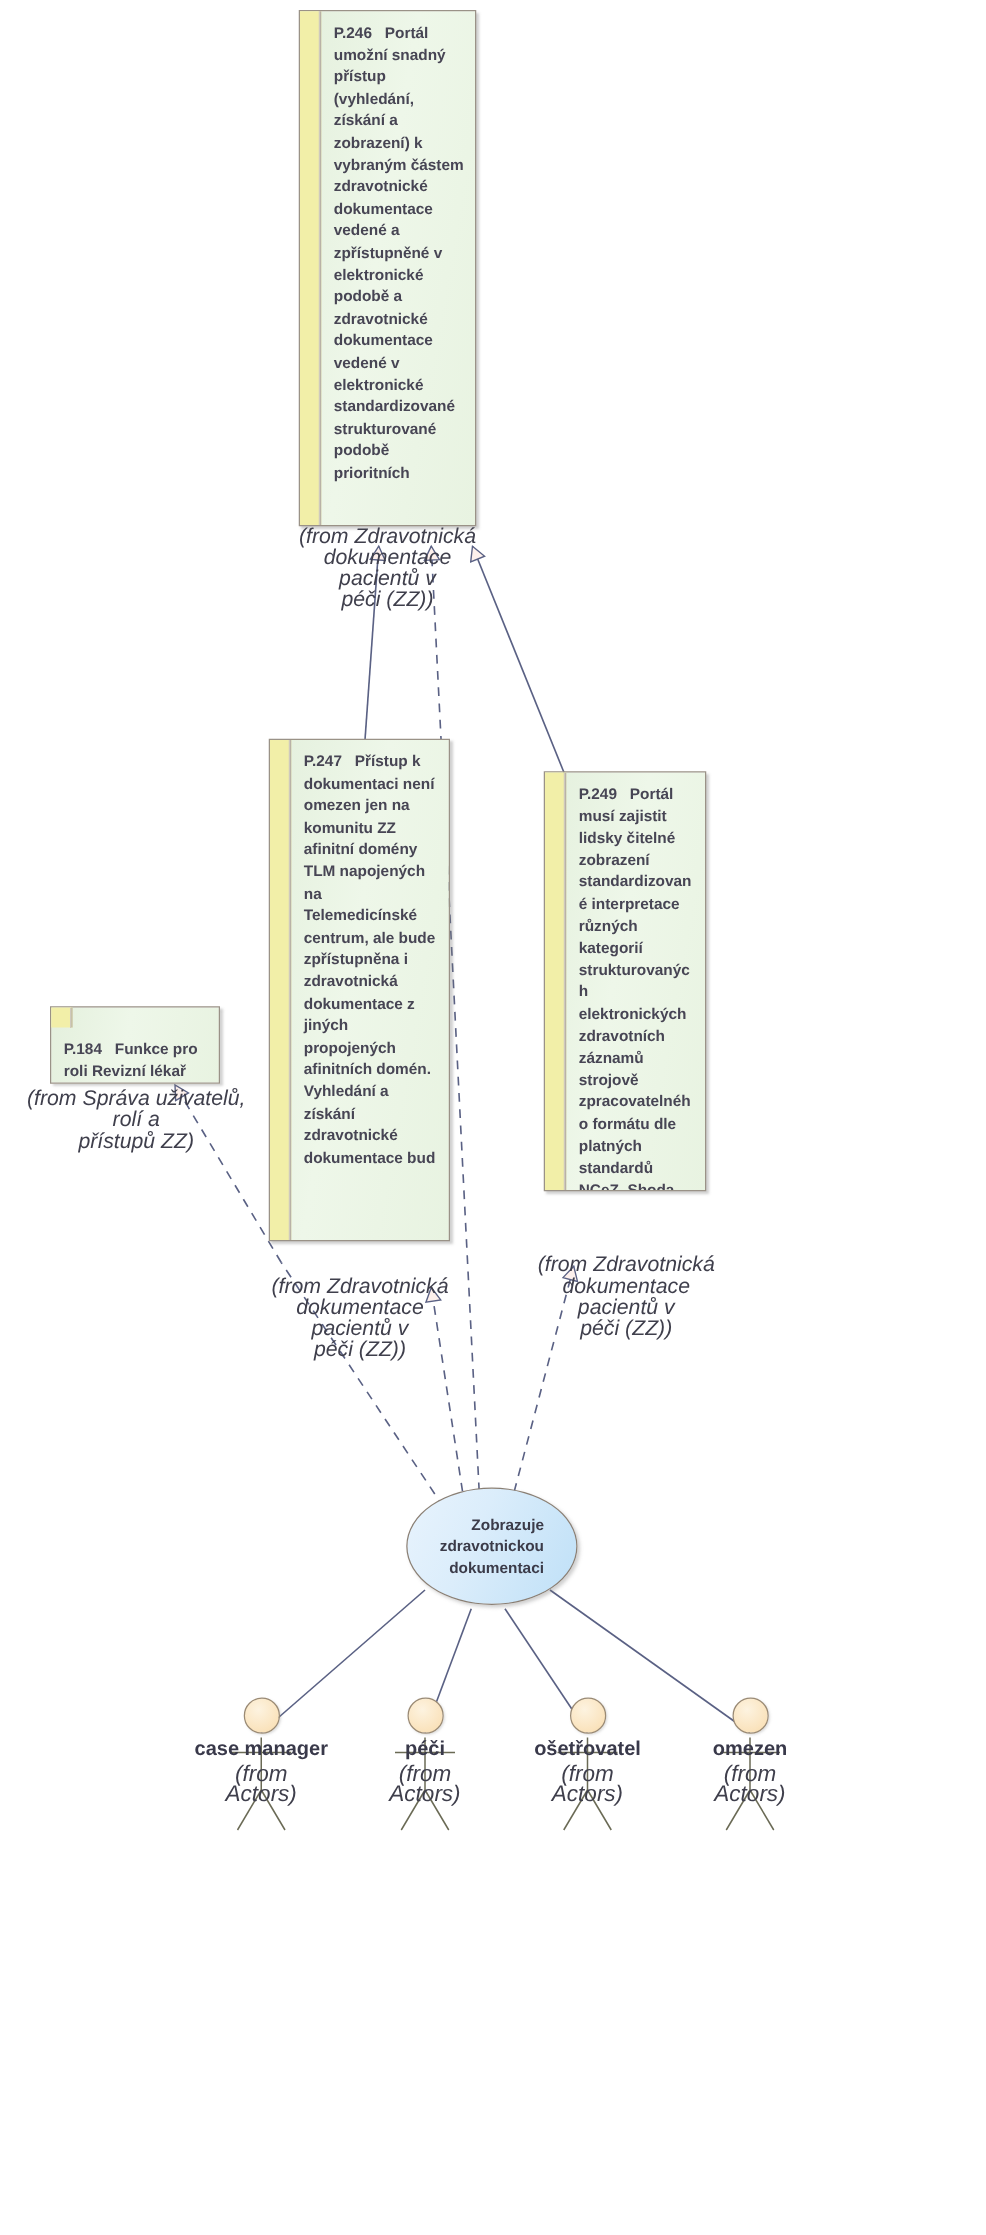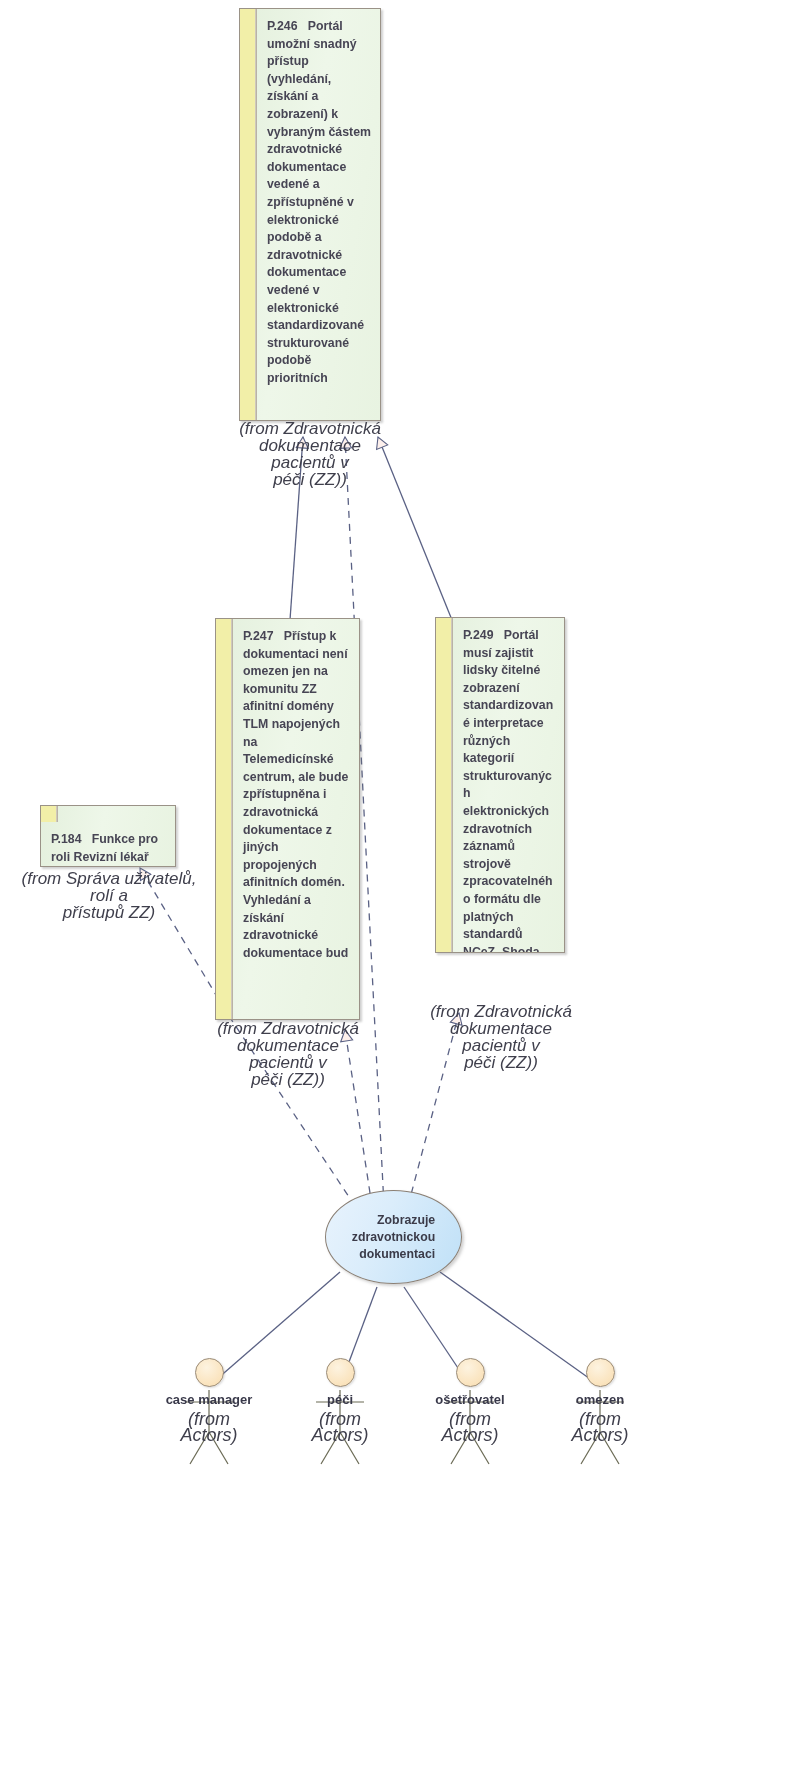--- a/index.html
+++ b/index.html
@@ -64,21 +64,21 @@
   
   .actor{position:absolute;width:120px;text-align:center;}
   .actor .head{
     width:27px;height:27px;margin:0 auto;
     border-radius:50%;
     border:1.3px solid #9a8a74;
     background:radial-gradient(circle at 40% 32%, #fdf3e0 0%, #fae3bd 70%, #f6d9a8 100%);
     box-shadow:1px 1px 2px rgba(140,140,140,.3);
   }
   .actor .name{
-    margin-top:5px;font-size:13px;font-weight:bold;color:#39394a;line-height:16px;
+    margin-top:5px;font-size:16px;font-weight:bold;color:#39394a;line-height:16px;
   }
   .actor .from{
     margin-top:3px;font-size:18px;font-style:italic;color:#3f3f4c;line-height:16px;
     white-space:pre-line;
   }
 </style>
 </head>
 <body>
 
 <div id="canvas">
@@ -158,21 +158,21 @@
     <div class="stripe"></div>
     <div class="body">
       <span class="pid">P.246&nbsp;&nbsp;</span>
       <span>Portál umožní snadný přístup (vyhledání, získání a zobrazení) k vybraným částem zdravotnické dokumentace vedené a zpřístupněné v elektronické podobě a zdravotnické dokumentace vedené v elektronické standardizované strukturované podobě prioritních</span>
     </div>
   </div>
   <div class="caption" style="left:230px;top:420px;width:160px;">(from Zdravotnická
 dokumentace pacientů v
 péči (ZZ))</div>
 
-  <div class="req" style="left:215px;top:618px;width:145px;height:402px;">
+  <div class="req" style="left:215px;top:591px;width:145px;height:402px;">
     <div class="stripe"></div>
     <div class="body">
       <span class="pid">P.247&nbsp;&nbsp;</span>
       <span>Přístup k dokumentaci není omezen jen na komunitu ZZ afinitní domény TLM napojených na Telemedicínské centrum, ale bude zpřístupněna i zdravotnická dokumentace z jiných propojených afinitních domén. Vyhledání a získání zdravotnické dokumentace bud</span>
     </div>
   </div>
   <div class="caption" style="left:207px;top:1020px;width:162px;">(from Zdravotnická
 dokumentace pacientů v
 péči (ZZ))</div>
 

